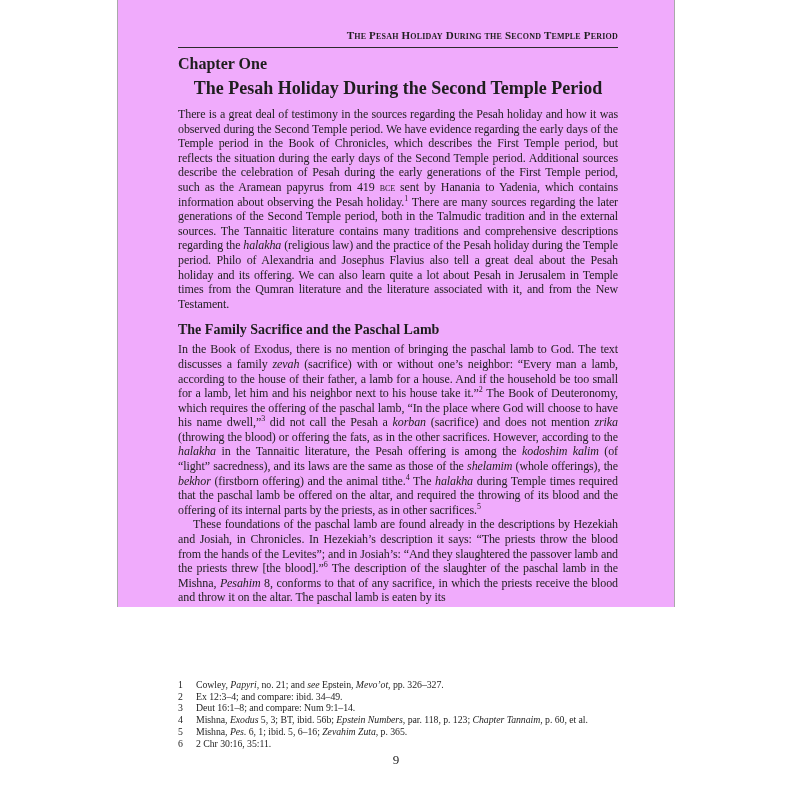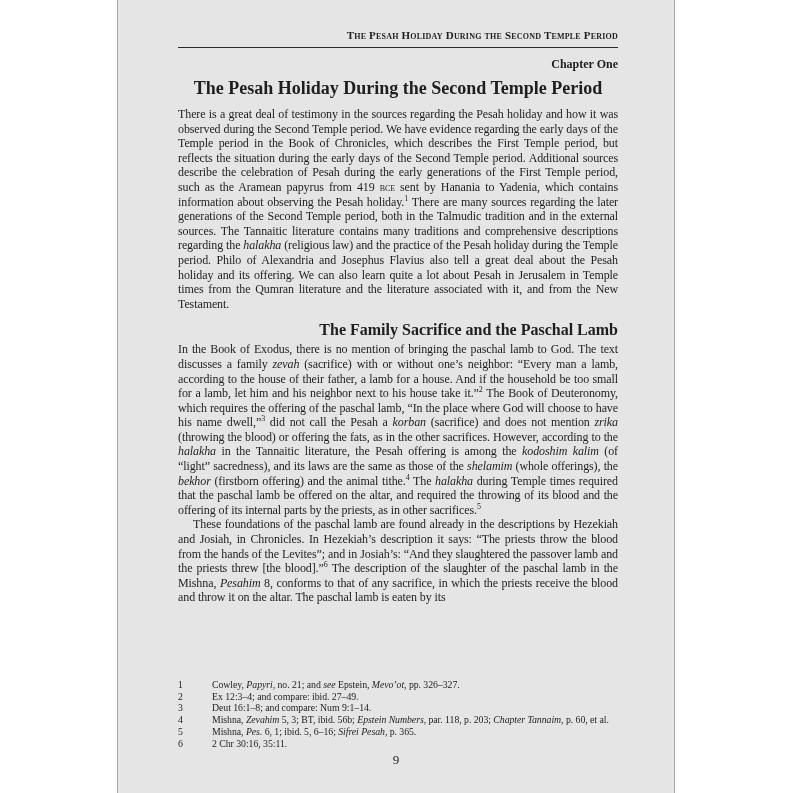--- a/index.html
+++ b/index.html
@@ -13,25 +13,25 @@
     overflow: hidden;
     position: relative;
     font-family: "Liberation Serif", "DejaVu Serif", serif;
     color: #1e1e1e;
   }
   .page {
     position: absolute;
     left: 117px;
     top: 0;
     width: 558px;
-    height: 793px;
+    height: 607px;
     box-sizing: border-box;
     border-left: 1px solid #a9a9a9;
     border-right: 1px solid #a9a9a9;
-    background: #e5e5e5;
+    background: #f0abfc;
   }
   .content {
     position: absolute;
     left: 60px;
     top: 29px;
     width: 440px;
   }
   .running-header {
     text-align: right;
     font-weight: bold;
@@ -40,48 +40,47 @@
     letter-spacing: 0.2px;
     line-height: 12px;
     white-space: nowrap;
   }
   .header-rule {
     border: none;
     border-top: 1.5px solid #2b2b2b;
     margin: 6px 0 0 0;
   }
   .chapter-label {
-    text-align: right;
+    text-align: left;
     font-weight: bold;
-    font-size: 12px;
+    font-size: 16px;
     line-height: 14px;
     margin-top: 9px;
   }
   .chapter-title {
     text-align: center;
     font-weight: bold;
     font-size: 18px;
     line-height: 21px;
     margin: 7px 0 0 0;
   }
   .body-para {
     font-size: 12px;
     line-height: 14.6px;
     letter-spacing: -0.1px;
     text-align: justify;
     margin: 0;
   }
   .first-para { margin-top: 8px; }
   .indent { text-indent: 15px; }
   .section-heading {
-    font-size: 16px;
+    font-size: 14px;
     font-weight: bold;
     line-height: 16px;
     margin: 11px 0 4px 0;
-    text-align: right;
   }
   sup {
     font-size: 8px;
     line-height: 0;
     vertical-align: super;
   }
   .sc { font-variant-caps: all-small-caps; }
   .footnotes {
     position: absolute;
     left: 60px;
@@ -92,21 +91,21 @@
     display: flex;
     font-size: 9.8px;
     line-height: 11.7px;
     letter-spacing: -0.05px;
   }
   .fn-num {
     flex: none;
     width: 15px;
     margin-right: 3px;
   }
-  .fn-text { flex: 1; margin-left: 16px; }
+  .fn-text { flex: 1; }
   .page-number {
     position: absolute;
     left: 0;
     right: 0;
     top: 752px;
     text-align: center;
     font-size: 13px;
   }
 </style>
 </head>
@@ -132,33 +131,33 @@
     <p class="body-para indent"><span>These foundations of the paschal lamb are found already in the descriptions by Hezekiah and Josiah, in Chronicles. In Hezekiah’s description it says: “The priests throw the blood from the hands of the Levites”; and in Josiah’s: “And they slaughtered the passover lamb and the priests threw [the blood].”</span><sup>6</sup><span> The description of the slaughter of the paschal lamb in the Mishna, </span><i>Pesahim</i><span> 8, conforms to that of any sacrifice, in which the priests receive the blood and throw it on the altar. The paschal lamb is eaten by its</span></p>
   </div>
 
   <div class="footnotes">
     <div class="footnote">
       <span class="fn-num">1</span>
       <span class="fn-text"><span>Cowley, </span><i>Papyri</i><span>, no. 21; and </span><i>see</i><span> Epstein, </span><i>Mevo’ot</i><span>, pp. 326–327.</span></span>
     </div>
     <div class="footnote">
       <span class="fn-num">2</span>
-      <span class="fn-text"><span>Ex 12:3–4; and compare: ibid. 27–49.</span></span>
+      <span class="fn-text"><span>Ex 12:3–4; and compare: ibid. 34–49.</span></span>
     </div>
     <div class="footnote">
       <span class="fn-num">3</span>
       <span class="fn-text"><span>Deut 16:1–8; and compare: Num 9:1–14.</span></span>
     </div>
     <div class="footnote">
       <span class="fn-num">4</span>
-      <span class="fn-text"><span>Mishna, </span><i>Zevahim</i><span> 5, 3; BT, ibid. 56b; </span><i>Epstein Numbers</i><span>, par. 118, p. 203; </span><i>Chapter Tannaim</i><span>, p. 60, et al.</span></span>
+      <span class="fn-text"><span>Mishna, </span><i>Exodus</i><span> 5, 3; BT, ibid. 56b; </span><i>Epstein Numbers</i><span>, par. 118, p. 123; </span><i>Chapter Tannaim</i><span>, p. 60, et al.</span></span>
     </div>
     <div class="footnote">
       <span class="fn-num">5</span>
-      <span class="fn-text"><span>Mishna, </span><i>Pes.</i><span> 6, 1; ibid. 5, 6–16; </span><i>Sifrei Pesah</i><span>, p. 365.</span></span>
+      <span class="fn-text"><span>Mishna, </span><i>Pes.</i><span> 6, 1; ibid. 5, 6–16; </span><i>Zevahim Zuta</i><span>, p. 365.</span></span>
     </div>
     <div class="footnote">
       <span class="fn-num">6</span>
       <span class="fn-text"><span>2 Chr 30:16, 35:11.</span></span>
     </div>
   </div>
 
   <div class="page-number">9</div>
 </div>
 

